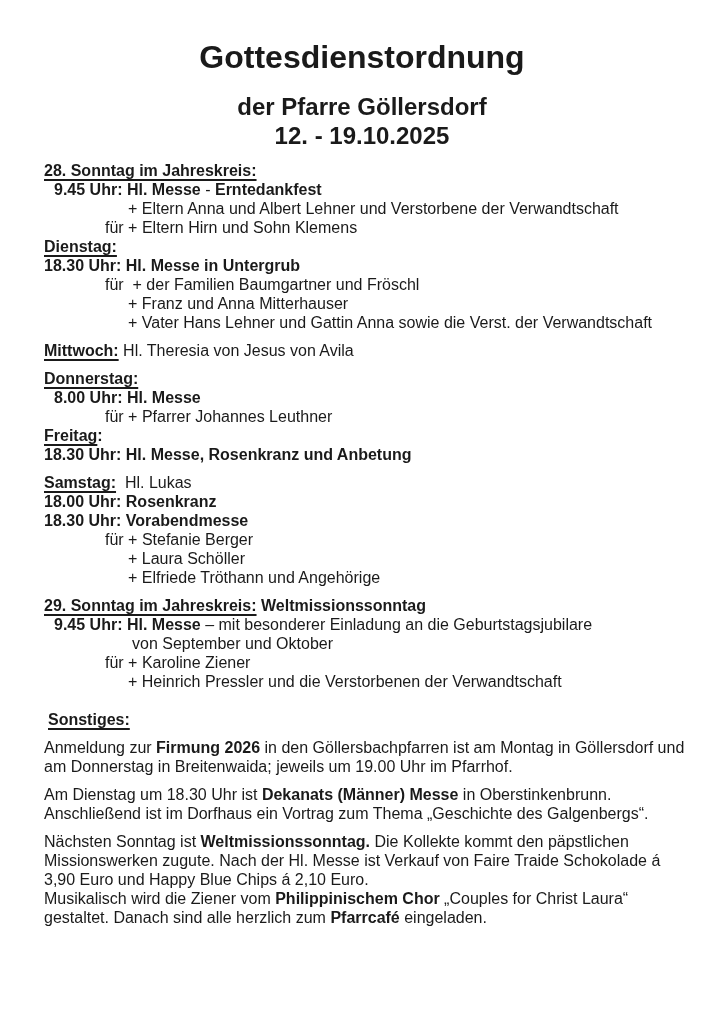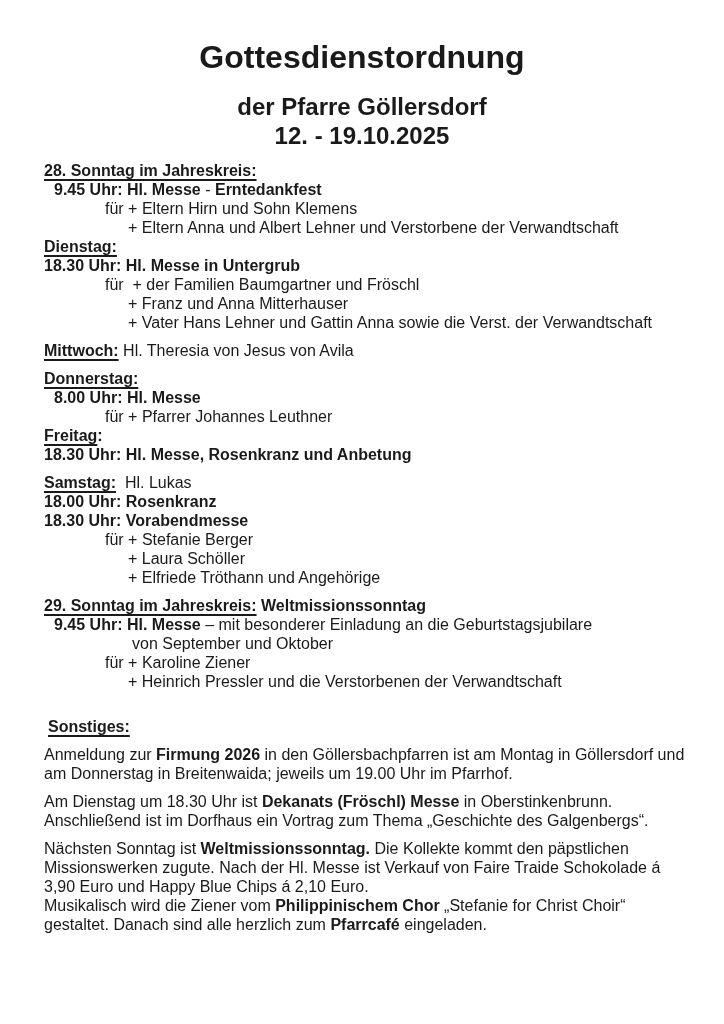--- a/index.html
+++ b/index.html
@@ -26,41 +26,41 @@
   .r { font-weight: normal; }
   .u {
     text-decoration: underline;
     text-decoration-thickness: 2px;
     text-underline-offset: 3px;
   }
   .ind1 { padding-left: 10px; }
   .ind2 { padding-left: 61px; }
   .ind3 { padding-left: 84px; }
   .ind3b { padding-left: 88px; }
-  .sonstiges { margin-top: 26px; }
+  .sonstiges { margin-top: 19px; }
   .sonstiges-heading { padding-left: 4px; margin-bottom: 9px; }
   .para { margin: 9px 0 0 0; }
 </style>
 </head>
 <body>
 
 <div class="page">
   <header>
     <div class="doc-title">Gottesdienstordnung</div>
     <div class="doc-sub">der Pfarre Göllersdorf</div>
     <div class="doc-date">12. - 19.10.2025</div>
   </header>
 
   <main class="content">
 
     <section>
       <div class="line"><span class="b u">28. Sonntag im Jahreskreis:</span><span class="r"></span><span class="b"></span></div>
       <div class="line ind1"><span class="b">9.45 Uhr: Hl. Messe</span><span class="r"> - </span><span class="b">Erntedankfest</span></div>
+      <div class="line ind3"><span class="r">+ Eltern Anna und Albert Lehner und Verstorbene der Verwandtschaft</span></div>
       <div class="line ind2"><span class="r">für + Eltern Hirn und Sohn Klemens</span></div>
-      <div class="line ind3"><span class="r">+ Eltern Anna und Albert Lehner und Verstorbene der Verwandtschaft</span></div>
     </section>
 
     <section>
       <div class="line"><span class="b u">Dienstag:</span><span class="r"></span><span class="b"></span></div>
       <div class="line"><span class="b">18.30 Uhr: Hl. Messe in Untergrub</span></div>
       <div class="line ind2"><span class="r">für  + der Familien Baumgartner und Fröschl</span></div>
       <div class="line ind3"><span class="r">+ Franz und Anna Mitterhauser</span></div>
       <div class="line ind3"><span class="r">+ Vater Hans Lehner und Gattin Anna sowie die Verst. der Verwandtschaft</span></div>
     </section>
 
@@ -98,27 +98,27 @@
 
     <section class="sonstiges">
       <div class="line sonstiges-heading"><span class="b u">Sonstiges:</span></div>
 
       <div class="para">
         <div class="pline"><span class="r">Anmeldung zur </span><span class="b">Firmung 2026</span><span class="r"> in den Göllersbachpfarren ist am Montag in Göllersdorf und</span></div>
         <div class="pline"><span class="r">am Donnerstag in Breitenwaida; jeweils um 19.00 Uhr im Pfarrhof.</span></div>
       </div>
 
       <div class="para">
-        <div class="pline"><span class="r">Am Dienstag um 18.30 Uhr ist </span><span class="b">Dekanats (Fröschl) Messe</span><span class="r"> in Oberstinkenbrunn.</span></div>
+        <div class="pline"><span class="r">Am Dienstag um 18.30 Uhr ist </span><span class="b">Dekanats (Männer) Messe</span><span class="r"> in Oberstinkenbrunn.</span></div>
         <div class="pline"><span class="r">Anschließend ist im Dorfhaus ein Vortrag zum Thema „Geschichte des Galgenbergs“.</span></div>
       </div>
 
       <div class="para">
         <div class="pline"><span class="r">Nächsten Sonntag ist </span><span class="b">Weltmissionssonntag.</span><span class="r"> Die Kollekte kommt den päpstlichen</span></div>
         <div class="pline"><span class="r">Missionswerken zugute. Nach der Hl. Messe ist Verkauf von Faire Traide Schokolade á</span></div>
         <div class="pline"><span class="r">3,90 Euro und Happy Blue Chips á 2,10 Euro.</span></div>
-        <div class="pline"><span class="r">Musikalisch wird die Ziener vom </span><span class="b">Philippinischem Chor</span><span class="r"> „Stefanie for Christ Choir“</span></div>
+        <div class="pline"><span class="r">Musikalisch wird die Ziener vom </span><span class="b">Philippinischem Chor</span><span class="r"> „Couples for Christ Laura“</span></div>
         <div class="pline"><span class="r">gestaltet. Danach sind alle herzlich zum </span><span class="b">Pfarrcafé</span><span class="r"> eingeladen.</span></div>
       </div>
     </section>
 
   </main>
 </div>
 
 </body></html>

